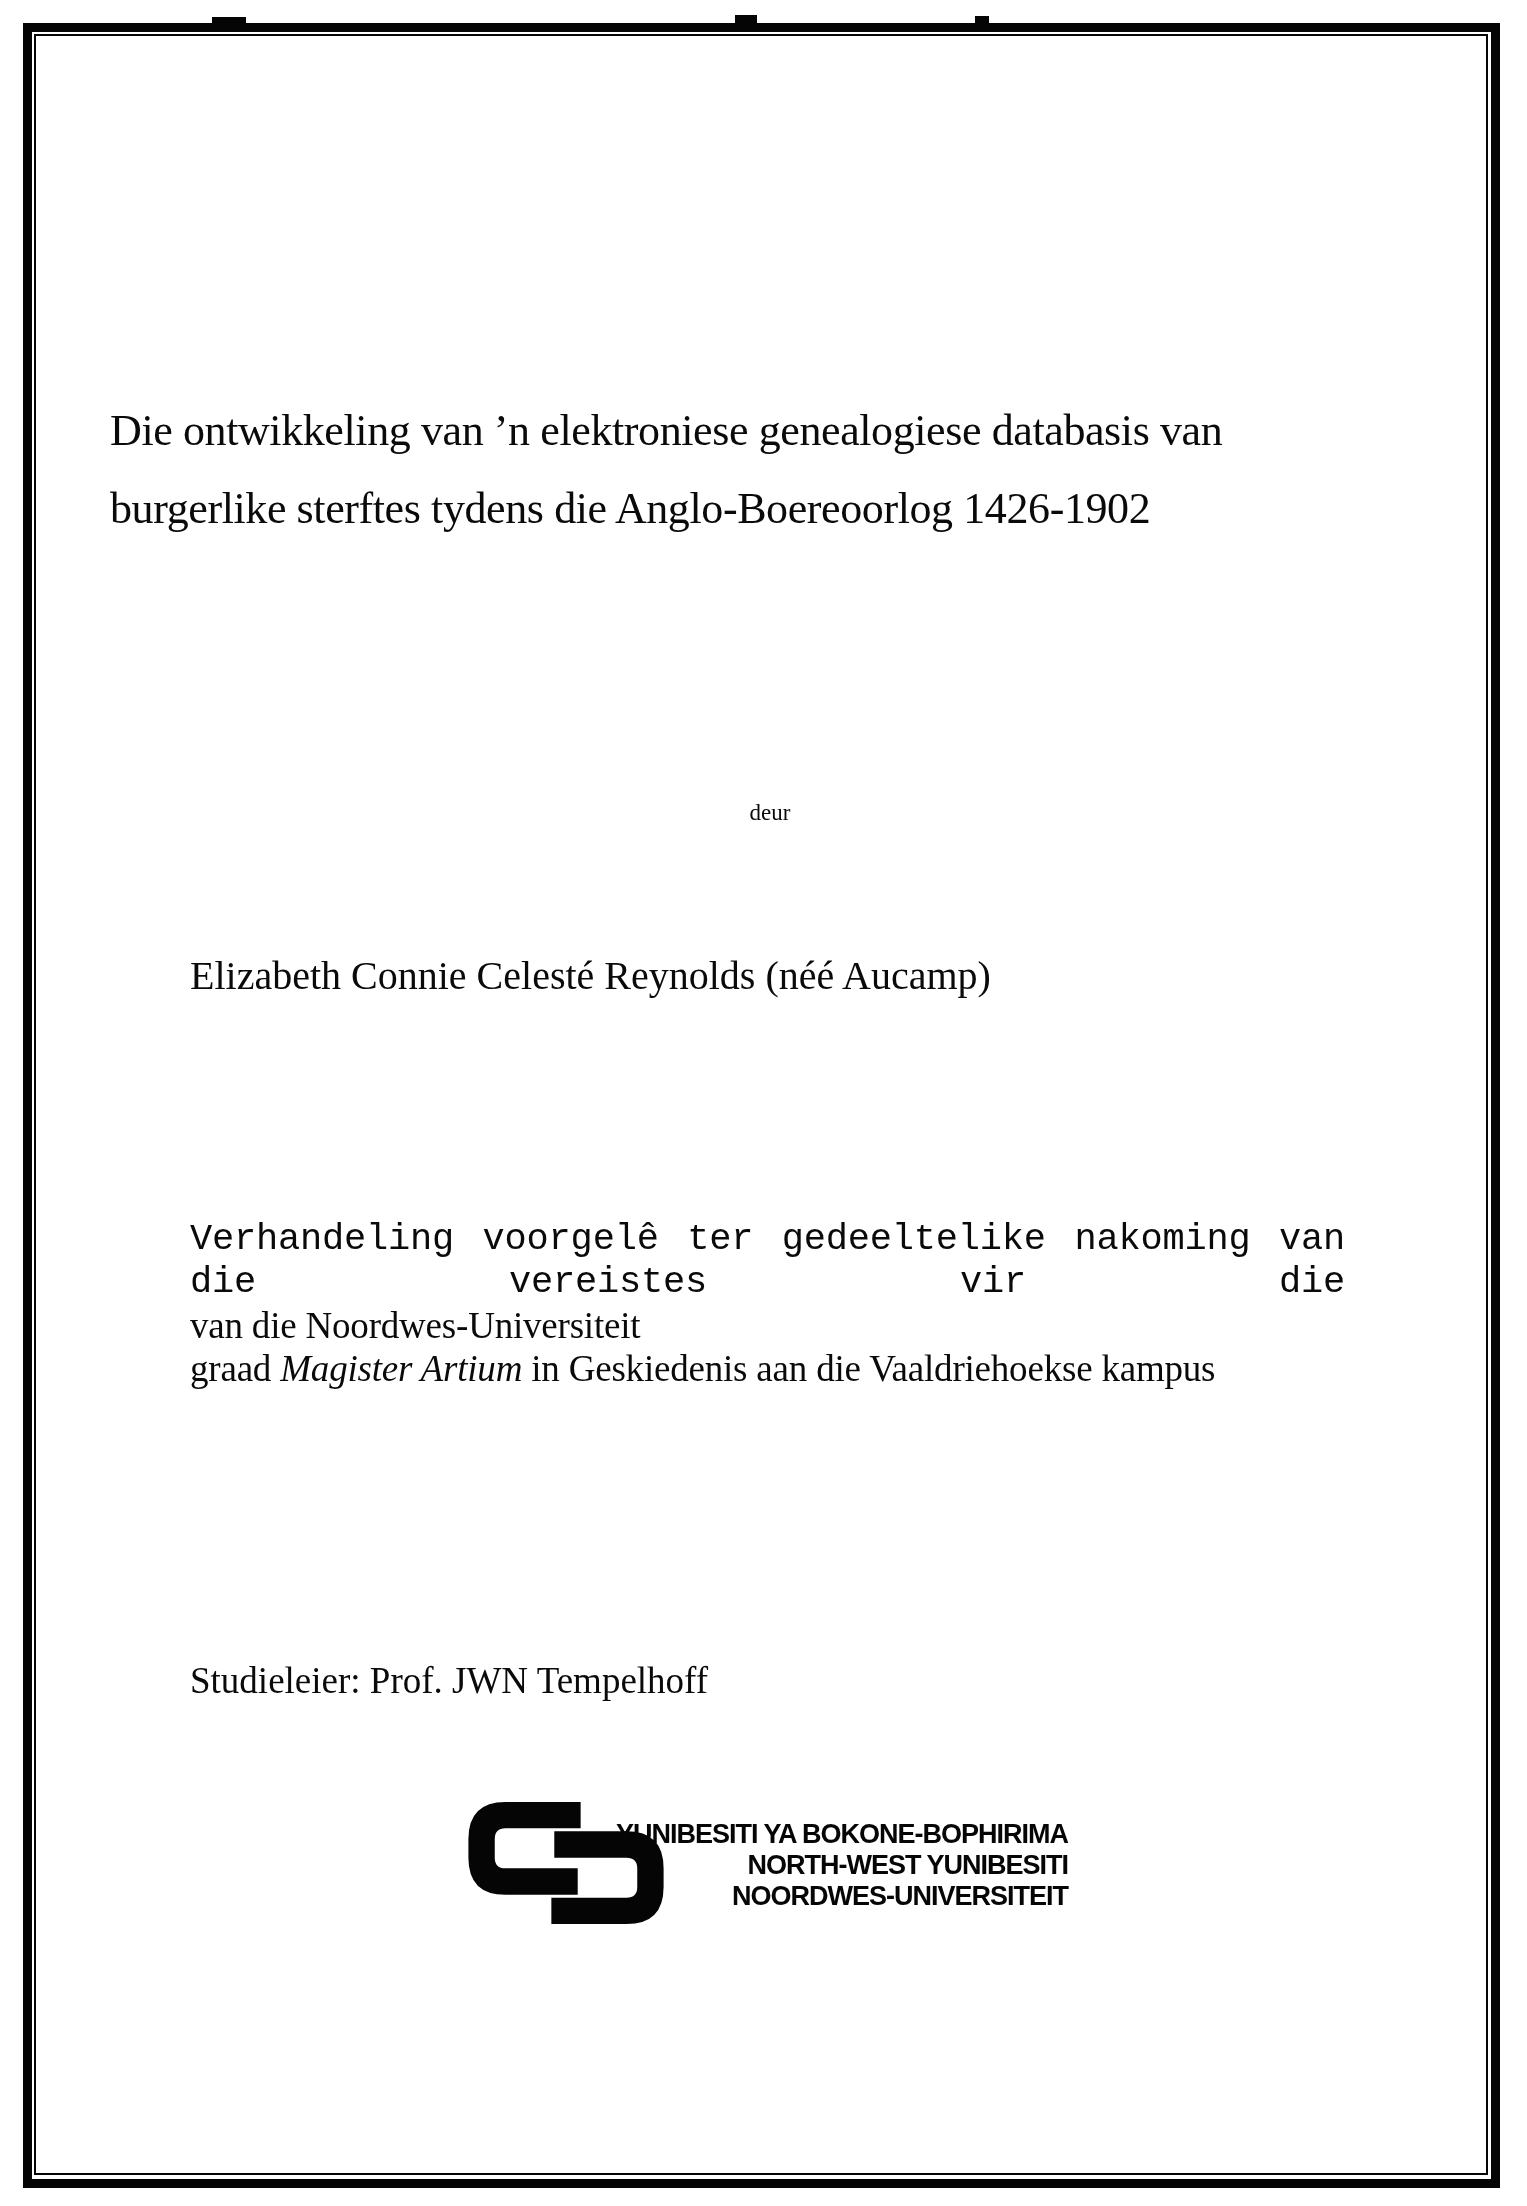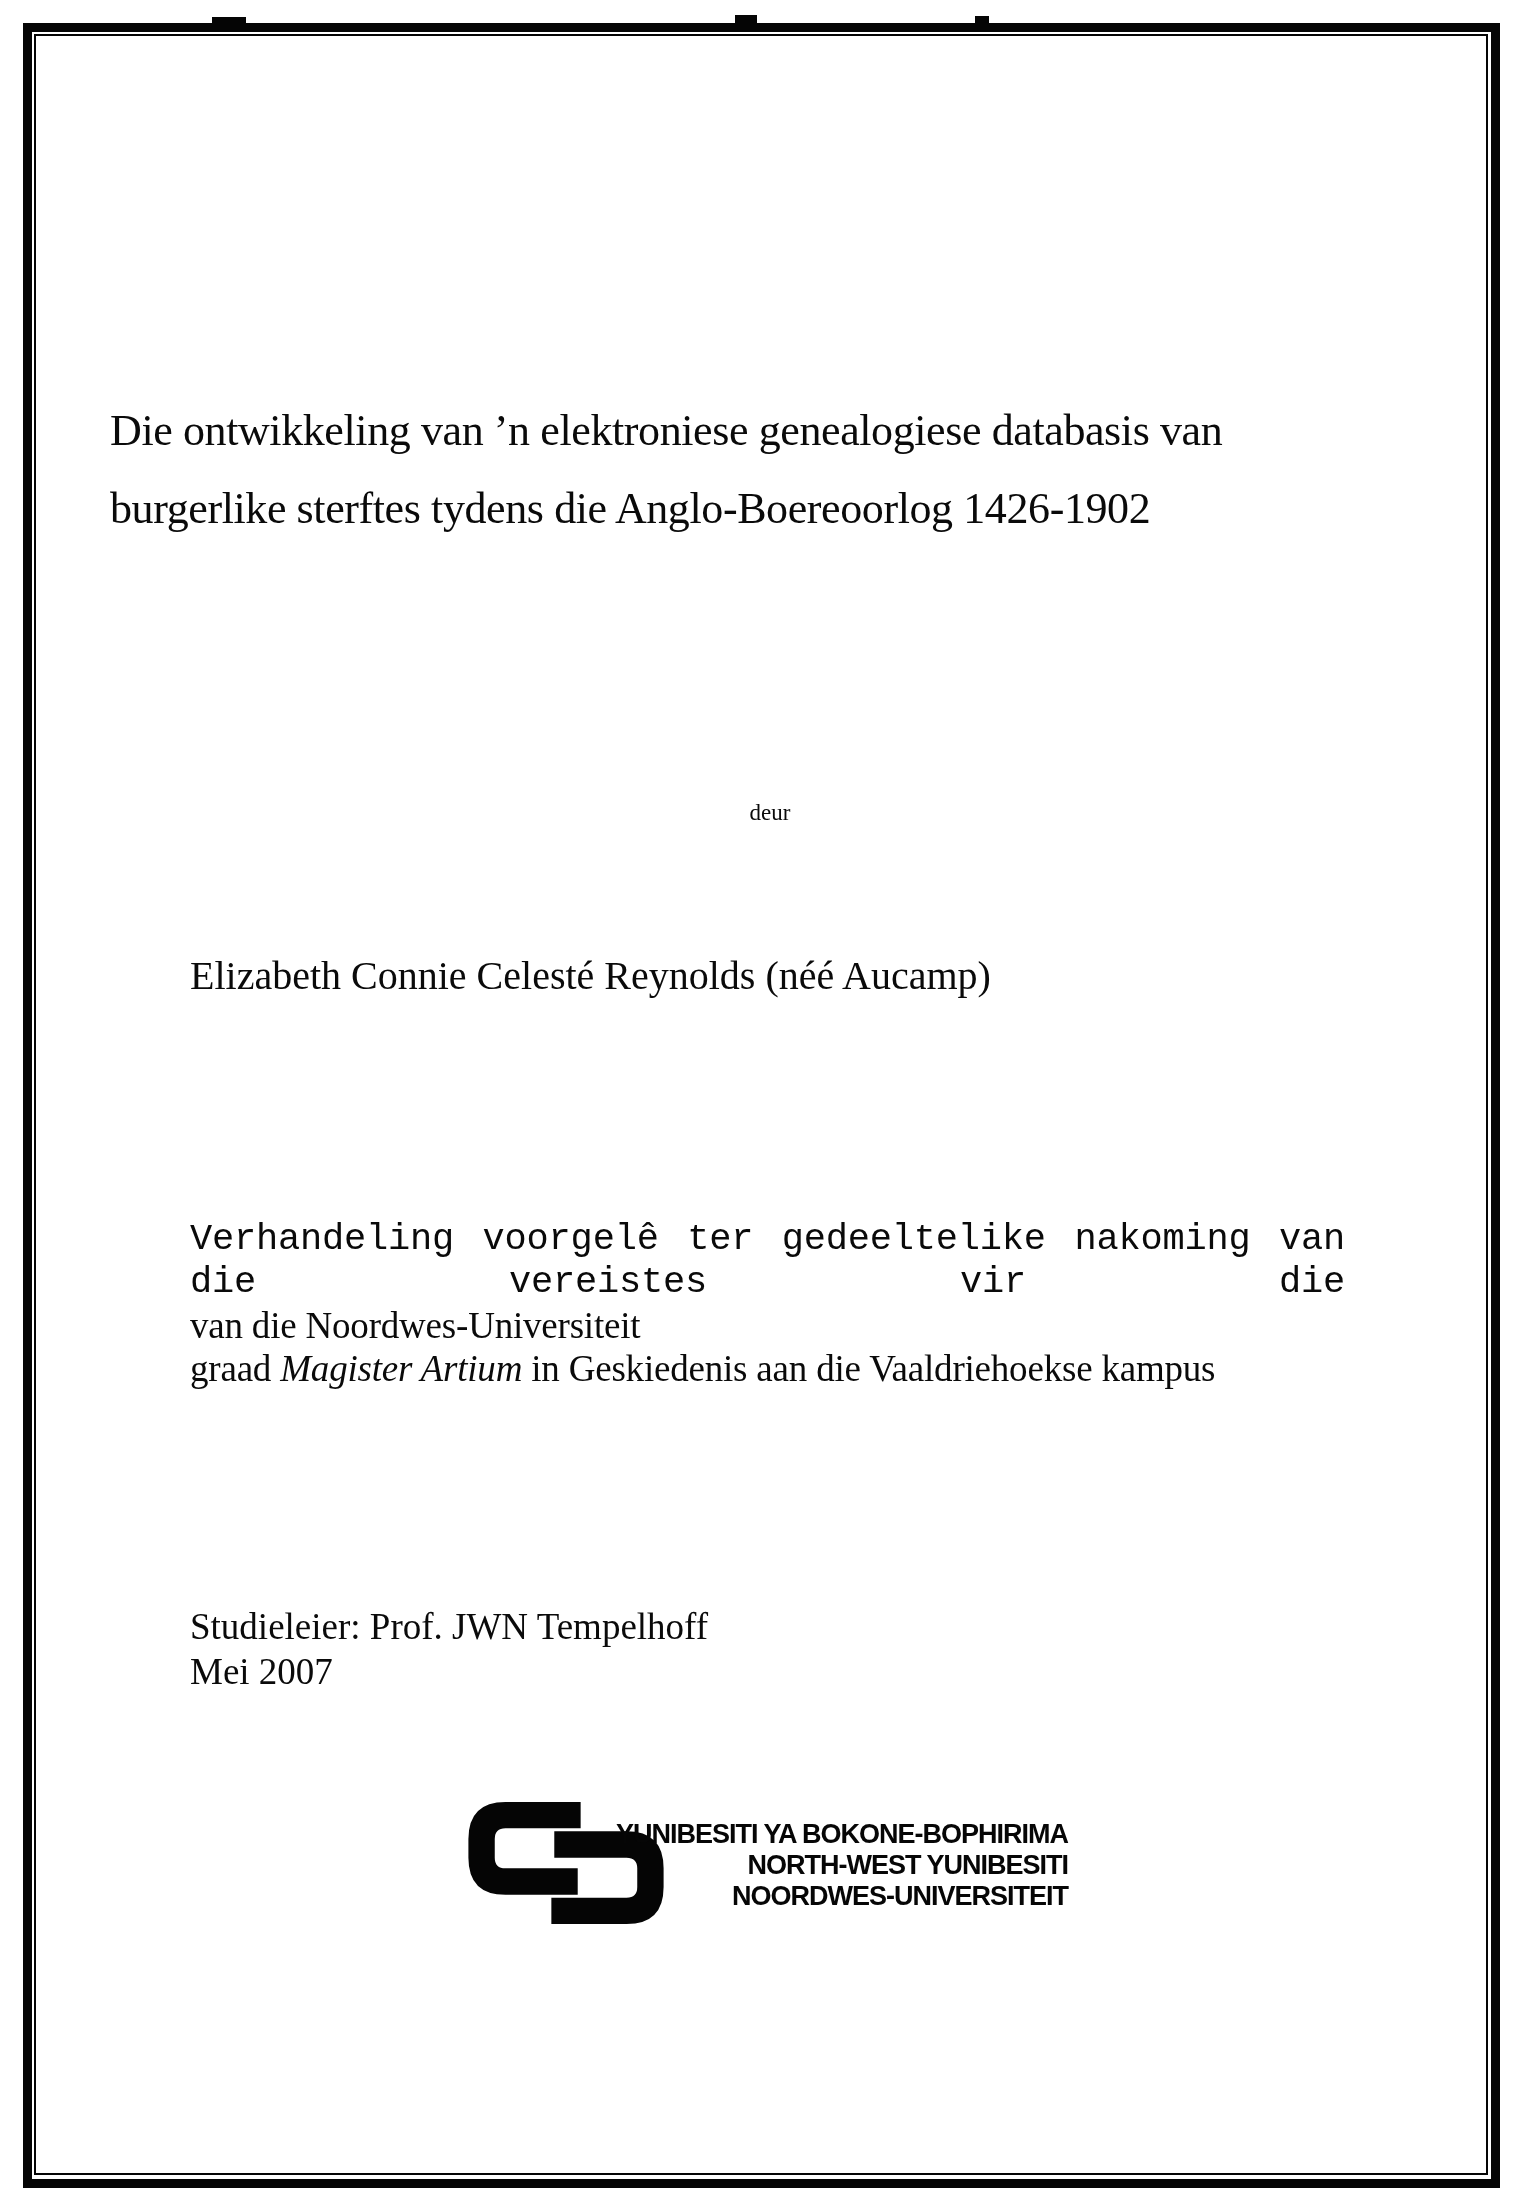--- a/index.html
+++ b/index.html
@@ -63,21 +63,21 @@
     text-align: justify;
     text-align-last: justify;
     white-space: normal;
     font-family: Liberation Mono, monospace;
   }
   .statement .plain { white-space: nowrap; }
   .statement em { font-style: italic; }
 
   .supervisor-block {
     position: absolute;
-    left: 190px; top: 1604px;
+    left: 190px; top: 1658px;
     font-size: 37px;
     line-height: 45px;
     white-space: nowrap;
   }
 
   .logo {
     position: absolute;
     left: 468px; top: 1800px;
     width: 640px; height: 130px;
   }
@@ -122,21 +122,20 @@
   <div class="author">Elizabeth Connie Celesté Reynolds (néé Aucamp)</div>
 
   <div class="statement">
     <div class="justified">Verhandeling voorgelê ter gedeeltelike nakoming van die vereistes vir die</div>
     <div class="plain">van die Noordwes-Universiteit</div>
     <div class="plain"><span>graad </span><em>Magister Artium</em><span> in Geskiedenis aan die Vaaldriehoekse kampus</span></div>
   </div>
 
   <div class="supervisor-block">
     <div>Studieleier: Prof. JWN Tempelhoff</div>
-    <div>Mei 2007</div>
   </div>
 
   <div class="logo">
     <svg class="logo-mark" viewBox="0 0 200 125" xmlns="http://www.w3.org/2000/svg" aria-hidden="true">
 
       <path fill="#050505" transform="rotate(180 100 62.5)" d="M 0,38 Q 0,0 38,0 L 115,0 L 115,27 L 38,27 Q 27,27 27,38 L 27,57 Q 27,68 38,68 L 112,68 L 112,95 L 38,95 Q 0,95 0,57 Z"></path>
 
       <path fill="#050505" d="M 0,38 Q 0,0 38,0 L 115,0 L 115,27 L 38,27 Q 27,27 27,38 L 27,57 Q 27,68 38,68 L 112,68 L 112,95 L 38,95 Q 0,95 0,57 Z"></path>
     </svg>
     <div class="logo-text">

